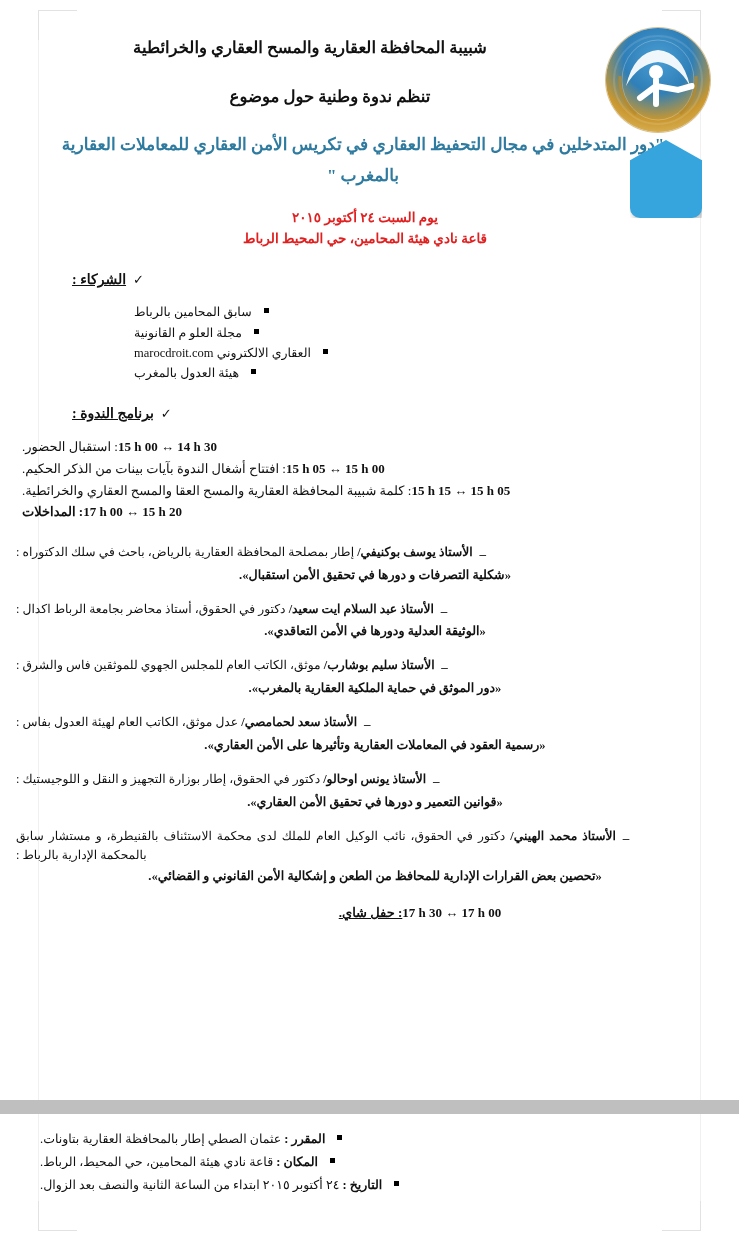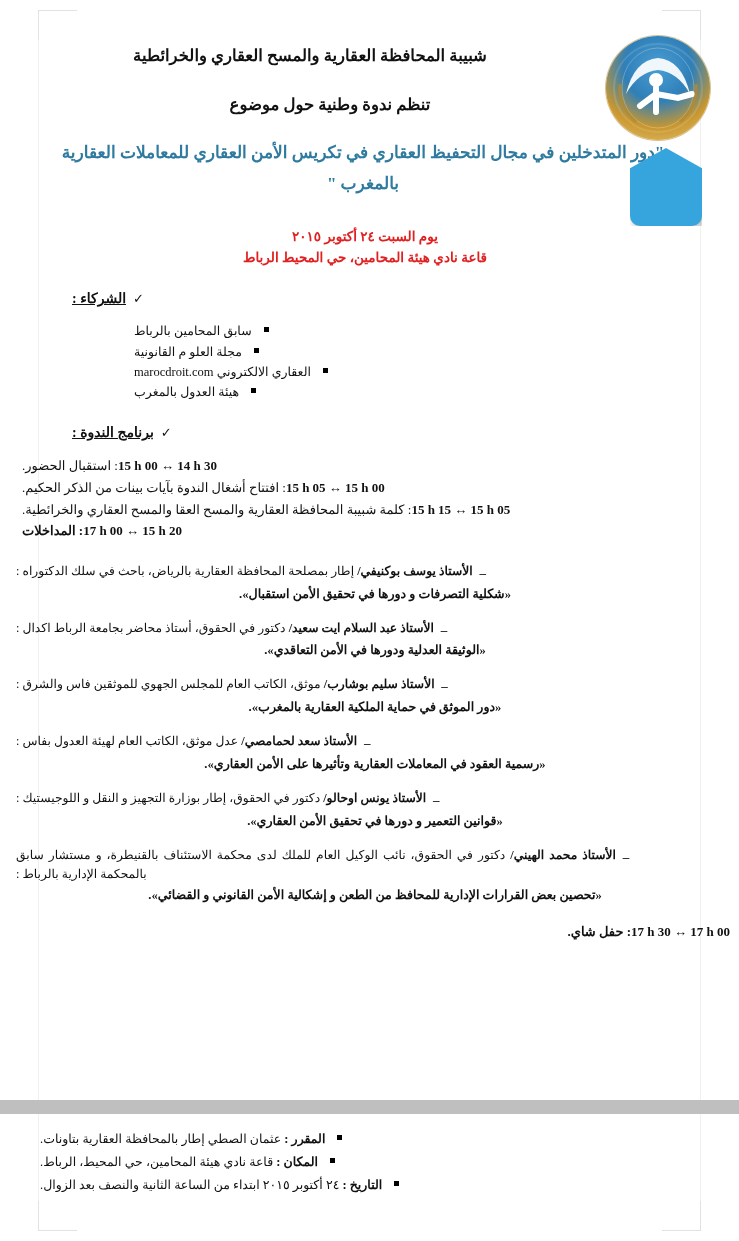--- a/index.html
+++ b/index.html
@@ -46,21 +46,21 @@
     width: 1px;
     background: #f0f0f0;
   }
   .side-rule.left  { left: 0; }
   .side-rule.right { right: 0; }
 
   
   .content {
     position: absolute;
     left: 0;
-    top: 8px;
+    top: 0;
     width: 730px;
   }
 
   
   .logo-wrap {
     position: absolute;
     right: 16px;
     top: 28px;
     width: 112px;
     height: 112px;
@@ -125,21 +125,21 @@
     color: #2f7ba0;
     padding: 0 40px 0 36px;
     margin-top: 22px;
   }
   .event-meta {
     text-align: center;
     color: #e02020;
     font-weight: bold;
     font-size: 13.5px;
     line-height: 1.55;
-    margin-top: 27px;
+    margin-top: 16px;
     padding: 0 40px;
   }
 
   
   .section-head {
     margin-top: 22px;
     padding-left: 72px;
     text-align: left;
     font-size: 14px;
     font-weight: bold;
@@ -235,21 +235,22 @@
     text-align: center;
     margin-top: 2px;
     padding-left: 26px;
   }
 
   
   .tail-schedule {
     margin-top: 18px;
     padding-left: 110px;
     direction: rtl;
-    text-align: right;
+    text-align: center;
+    text-decoration: underline;
   }
   .tail-schedule .sched-row { margin-bottom: 16px; }
 
   
   .gray-bar {
     position: absolute;
     left: 0;
     top: 1100px;
     width: 739px;
     height: 14px;

